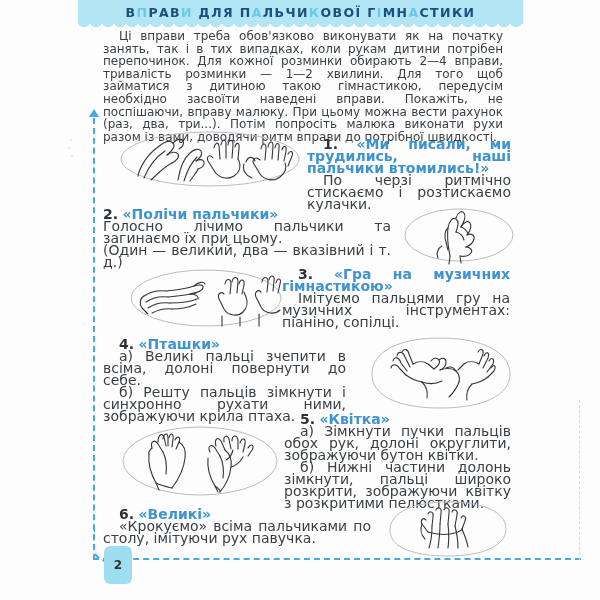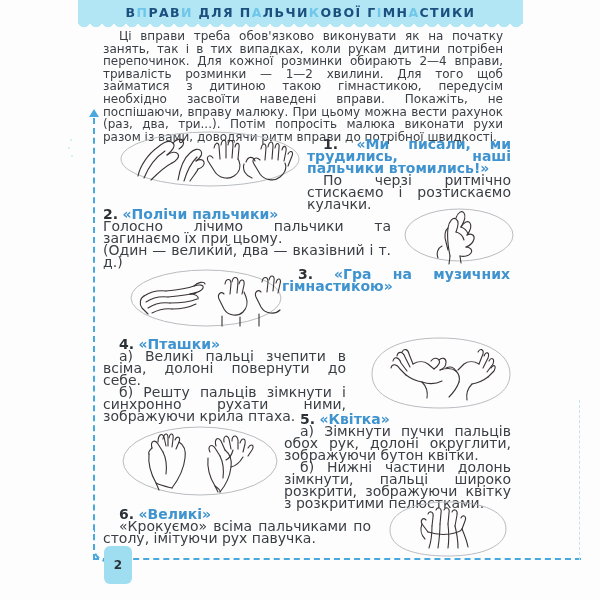--- a/index.html
+++ b/index.html
@@ -231,20 +231,21 @@
         <path d="M134 20 C135 14 140 14 140 20 L139 30"></path>
         <path d="M141 18 C142 12 147 13 146 19 L145 29"></path>
         <path d="M148 21 C149 15 154 16 152 22 L150 31"></path>
         <path d="M133 30 C130 27 126 30 128 35 L133 45 C137 52 147 53 152 48"></path>
         <path d="M131 52 L131 64"></path>
       </g>
     </svg>
   </div>
   <div class="ex" style="left:282px;top:268px;width:228px;">
     <p class="ind"><span class="num">3.</span> <span class="title">«Гра на музичних гімнастикою»</span></p>
+    <p class="ind">Імітуємо пальцями гру на музичних інструментах: піаніно, сопілці.</p>
   </div>
 
   <div class="ex" style="left:103px;top:338px;width:243px;">
     <p class="ind"><span class="num">4.</span> <span class="title">«Пташки»</span></p>
     <p class="ind">а) Великі пальці зчепити в всіма, долоні повернути до себе.</p>
     <p class="ind">б) Решту пальців зімкнути і синхронно рухати ними, зображуючи крила птаха.</p>
   </div>
   <div class="blob" style="left:360px;top:330px;">
     <svg width="160" height="84" viewBox="0 0 160 84">
       <path d="M12 44 C12 22 38 8 80 8 C122 8 150 22 150 44 C150 66 122 78 80 78 C38 78 12 66 12 44 Z" fill="none" stroke="#b9bcc0" stroke-width="1"></path>

